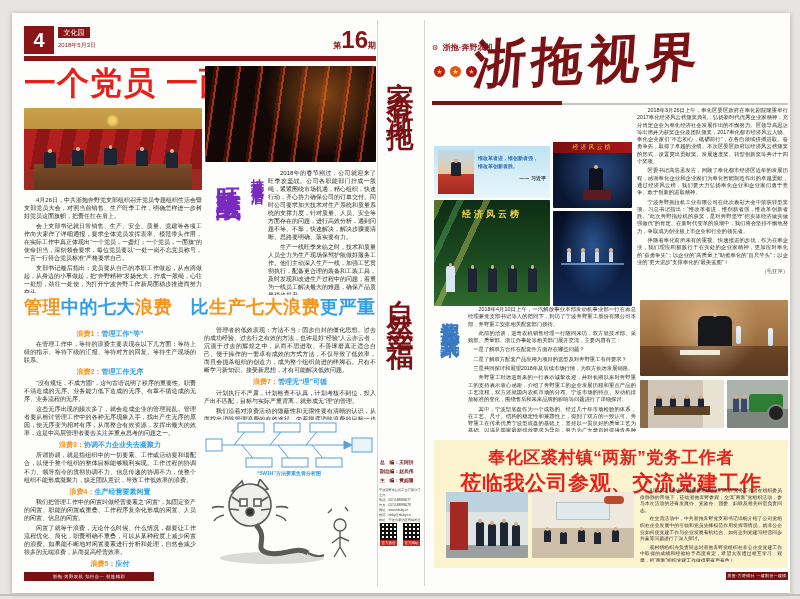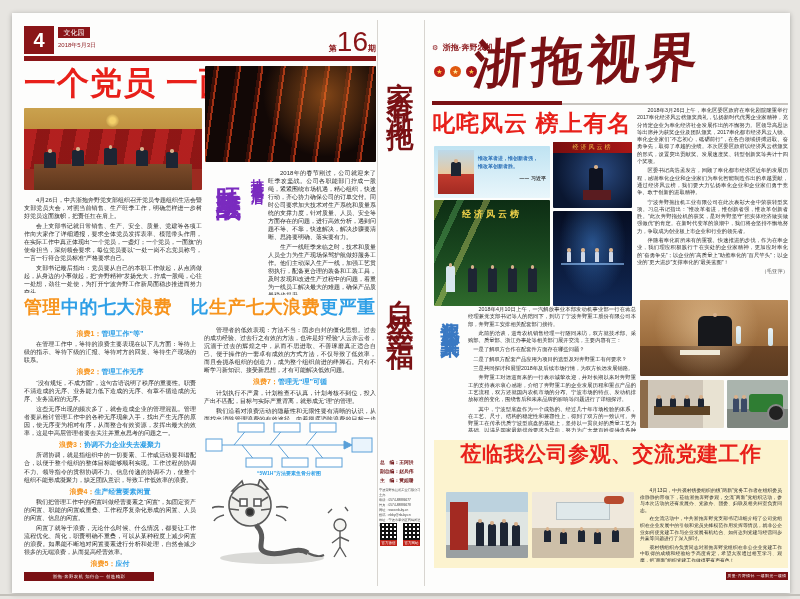--- a/index.html
+++ b/index.html
@@ -31,21 +31,21 @@
 </head>
 <body>
 
 <div class="canvas">
   <div class="paper"></div>
 
   <div class="abs" style="left:24px;top:26px;width:30px;height:28px;background:#8a1518;color:#fff;font-size:20px;font-weight:bold;text-align:center;line-height:28px">4</div>
   <div class="abs" style="left:58px;top:27px;width:32px;height:11px;background:#8a1518;color:#fff;font-size:7px;text-align:center;line-height:11px">文化园</div>
   <div class="abs brand" style="left:58px;top:41px;font-size:6px">2018年5月3日</div>
   <div class="abs brand" style="left:308px;top:26px;width:68px;text-align:right">
-    <span style="font-size:8px;font-weight:bold">第</span><span style="font-size:28px;font-weight:normal">16</span><span style="font-size:8px;font-weight:bold">期</span>
+    <span style="font-size:8px;font-weight:bold">第</span><span style="font-size:24px;font-weight:bold">16</span><span style="font-size:8px;font-weight:bold">期</span>
   </div>
   <div class="abs" style="left:24px;top:56px;width:352px;height:5px;background:#8a1518"></div>
 
   <div class="abs" style="left:24px;top:62px;width:320px;font-size:32px;font-weight:bold;color:#e8201a;letter-spacing:1px;font-family:'Liberation Sans',sans-serif">一个党员 一面旗帜</div>
   <div class="photo" style="left:24px;top:108px;width:178px;height:82px;background:
         linear-gradient(180deg,#caa24e 0,#c09140 26%,#9c2a20 26%),
         #9c2a20">
     <div class="abs" style="left:0;top:21px;width:178px;height:40px;background:repeating-linear-gradient(100deg,#b51f1f 0 13px,#8d1414 13px 26px);opacity:.9"></div>
     <div class="abs" style="left:82px;top:6px;width:13px;height:13px;border-radius:50%;background:radial-gradient(circle,#f4d06a 30%,#caa24e 70%)"></div>
     <div class="abs" style="left:10px;top:56px;width:158px;height:26px;background:linear-gradient(180deg,#7c4b2a,#5d371d)"></div>
@@ -177,21 +177,20 @@
   </div>
   <div class="abs" style="left:434px;top:66px;display:flex;gap:5px">
     <span style="width:11px;height:11px;border-radius:50%;background:#c02218;color:#ffd24d;font-size:7px;line-height:11px;text-align:center;display:inline-block">★</span>
     <span style="width:11px;height:11px;border-radius:50%;background:#e05a10;color:#ffe9a0;font-size:7px;line-height:11px;text-align:center;display:inline-block">★</span>
     <span style="width:11px;height:11px;border-radius:50%;background:#a8151a;color:#ffd24d;font-size:7px;line-height:11px;text-align:center;display:inline-block">★</span>
   </div>
   <div class="abs serif" style="left:468px;top:26px;width:240px;height:74px;font-size:52px;font-weight:bold;color:#7a1114;letter-spacing:5px;transform:rotate(-2deg) skewX(-6deg);text-align:center">浙拖视界</div>
   <div class="abs" style="left:432px;top:101px;width:130px;height:4px;background:#7a1114"></div>
   <div class="abs" style="left:562px;top:103px;width:226px;height:2px;background:#c9c5c0"></div>
 
-  <div class="abs" style="left:432px;top:108px;width:232px;font-size:23px;font-weight:bold;color:#e8201a;letter-spacing:1px;white-space:nowrap">叱咤风云 榜上有名</div>
   <div class="photo" style="left:434px;top:146px;width:116px;height:52px;background:linear-gradient(180deg,#bfe3f2,#e9f6fb)">
     <div class="abs" style="left:4px;top:4px;width:36px;height:44px;background:linear-gradient(180deg,#bcd9ea 0,#e8c9a0 55%,#c23b2e 55%,#a32a22 100%)">
       <div class="person" style="left:13px;top:12px;width:10px;height:14px"></div>
     </div>
     <div class="abs" style="left:44px;top:8px;width:68px;color:#2e72b8;font-size:5px;font-weight:bold;line-height:8px">
       <div>惟改革者进，惟创新者强，</div>
       <div>惟改革创新者胜。</div>
       <div style="text-align:right;color:#333;margin-top:4px;font-family:'DejaVu Serif',serif">—— 习近平</div>
     </div>
   </div>
@@ -256,20 +255,21 @@
     <div class="person" style="left:58px;top:18px;width:6px;height:9px"></div>
   </div>
   <div class="photo" style="left:727px;top:380px;width:61px;height:48px;background:linear-gradient(180deg,#aab4ad 0 60%,#7e867f 60%)">
     <div class="abs" style="left:22px;top:14px;width:34px;height:18px;background:#2f7d33;border-radius:3px"></div>
     <div class="abs" style="left:40px;top:24px;width:14px;height:14px;border-radius:50%;background:#222;border:2px solid #888"></div>
     <div class="person" style="left:6px;top:18px;width:6px;height:14px;background:#3a4a66"></div>
     <div class="person" style="left:14px;top:18px;width:6px;height:14px;background:#3a4a66"></div>
   </div>
 
   <div class="abs" style="left:434px;top:440px;width:354px;height:128px;background:#fcf3cf">
+    <div style="text-align:center;font-size:17px;font-weight:bold;color:#e8201a;margin-top:6px;letter-spacing:.5px">奉化区裘村镇“两新”党务工作者</div>
     <div style="text-align:center;font-size:21px;font-weight:bold;color:#e8201a;letter-spacing:.5px">莅临我公司参观、交流党建工作</div>
   </div>
   <div class="photo" style="left:446px;top:492px;width:82px;height:66px;background:linear-gradient(180deg,#bcd2de 0 30%,#dfe5e2 30% 80%,#9aa0a2 80%)">
     <div class="abs" style="left:4px;top:10px;width:18px;height:48px;background:#a32a22"></div>
     <div class="person" style="left:30px;top:30px;width:8px;height:24px"></div>
     <div class="person" style="left:42px;top:32px;width:8px;height:22px"></div>
     <div class="person" style="left:54px;top:30px;width:8px;height:24px"></div>
     <div class="person" style="left:66px;top:33px;width:8px;height:21px"></div>
   </div>
   <div class="photo" style="left:532px;top:492px;width:102px;height:66px;background:linear-gradient(180deg,#efe8dc 0 55%,#cdbfa8 55%)">

